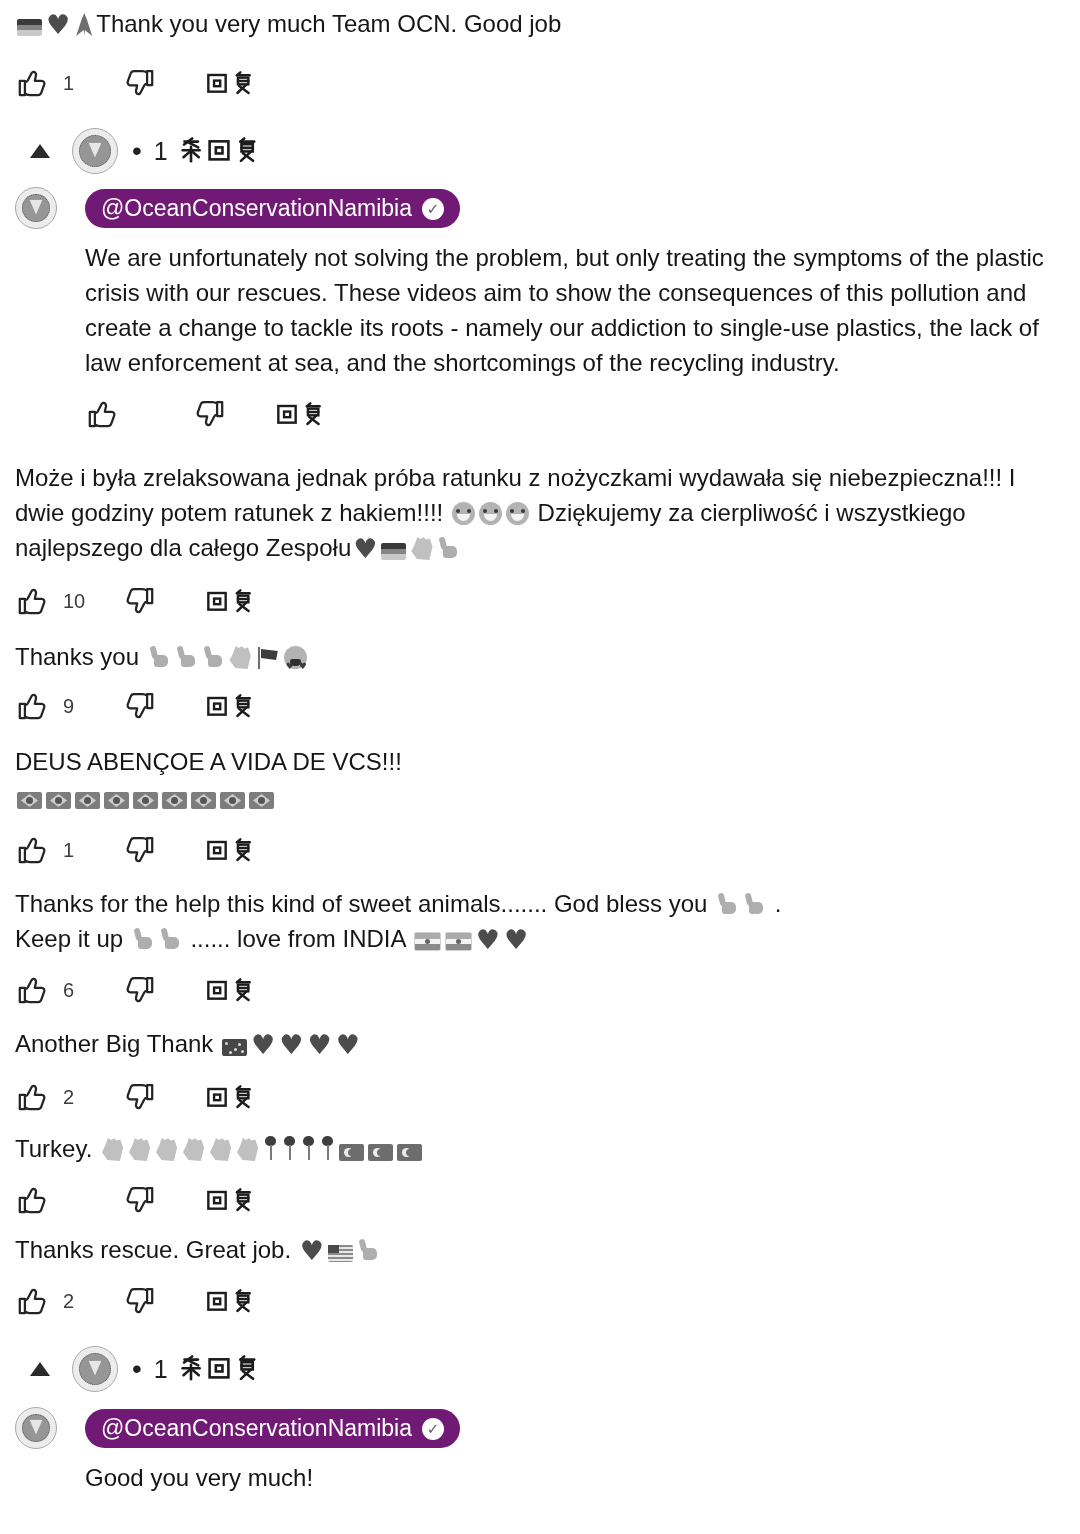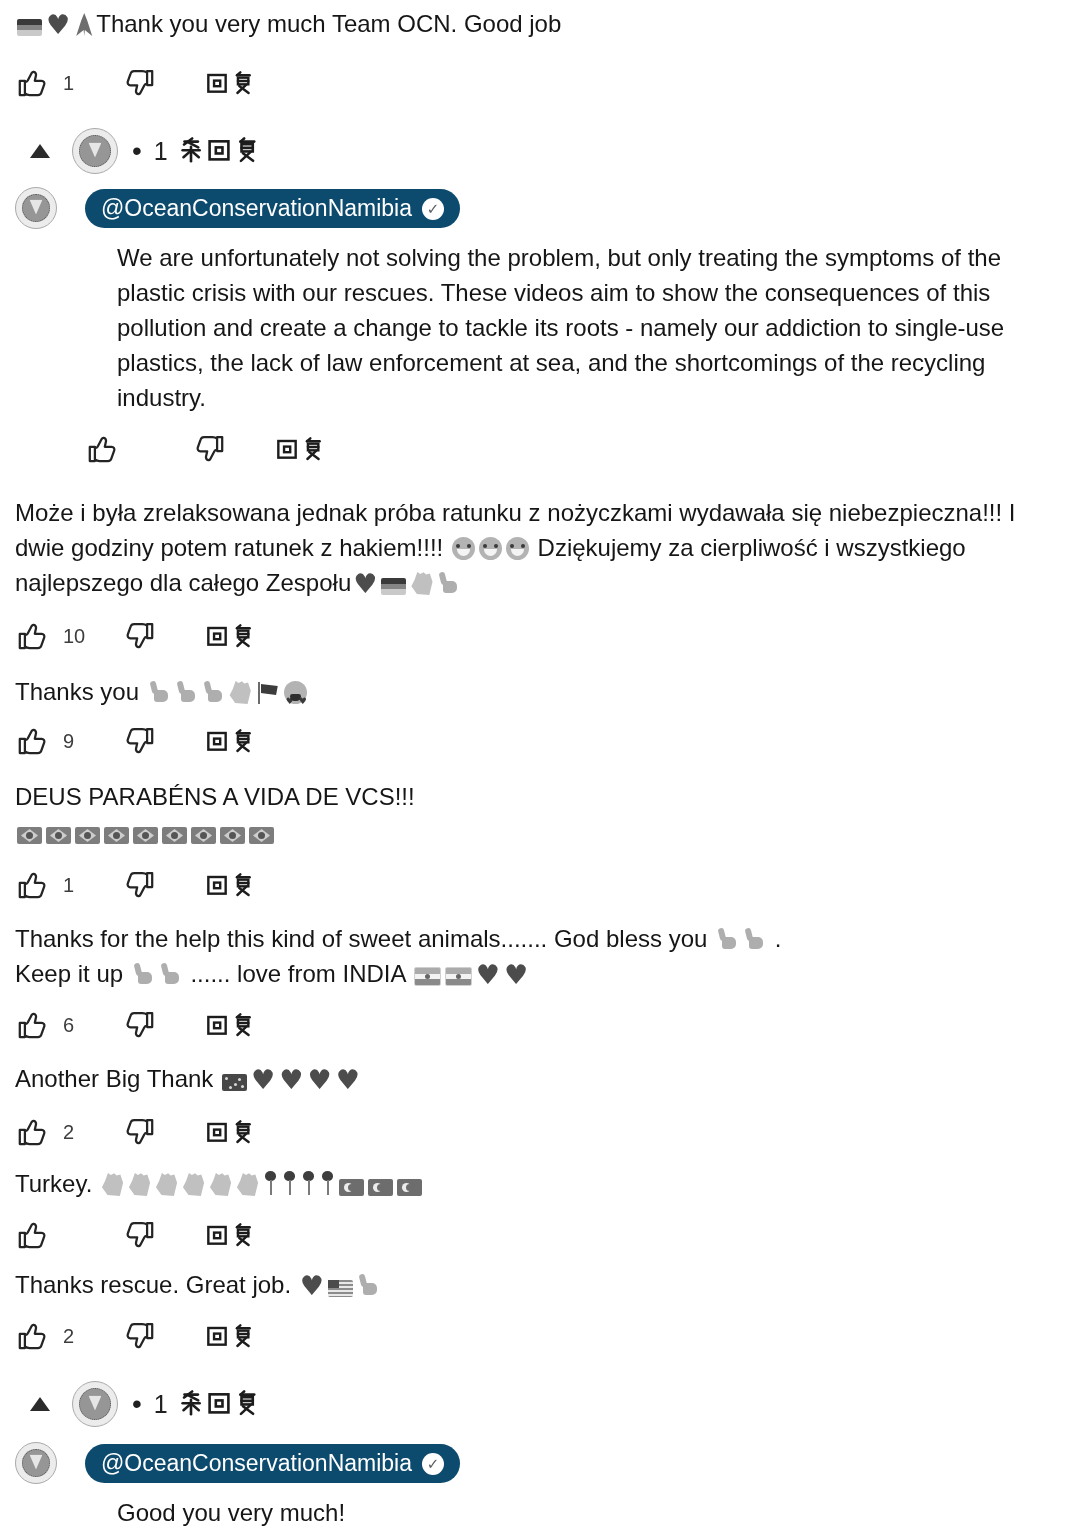--- a/index.html
+++ b/index.html
@@ -41,26 +41,26 @@
   .avatar::before{content:"";position:absolute;inset:6px;border-radius:50%;
           background:#969696;border:1px dotted #555;box-sizing:border-box;}
   .avatar::after{content:"";position:absolute;left:50%;top:50%;width:13px;height:15px;
           transform:translate(-50%,-56%);background:#e6e6e6;
           clip-path:polygon(0 0,100% 0,50% 100%);}
   .avatar.sm{width:42px;height:42px;}
 
   
   .reply{display:flex;padding-left:15px;}
   .reply-body{margin-left:28px;flex:1;}
-  .pill{display:inline-flex;align-items:center;background:#0c4a6e;color:#fff;
+  .pill{display:inline-flex;align-items:center;background:#701a75;color:#fff;
         border-radius:26px;padding:6px 16px;font-size:23px;cursor:pointer;}
   .pill .check{width:22px;height:22px;border-radius:50%;background:#fff;color:#5a5e61;
         font-size:15px;font-weight:bold;display:flex;align-items:center;justify-content:center;
         margin-left:10px;}
-  .reply-text{font-size:24px;line-height:35px;color:#161616;max-width:995px;margin-left:32px;}
+  .reply-text{font-size:24px;line-height:35px;color:#161616;max-width:995px;}
 
   
   .em{display:inline-block;vertical-align:-4px;margin:0 2px;position:relative;}
   .em-heart::before{content:"\2665";font-size:27px;line-height:22px;color:#4c4c4c;
         font-family:"DejaVu Sans",sans-serif;}
   .em-heart{vertical-align:-2px;}
   .em-flag-germany{width:25px;height:17px;border-radius:2px;
         background:linear-gradient(180deg,#3a3a3a 33%,#858585 33% 66%,#c9c9c9 66%);}
   .em-praying-hands{width:20px;height:23px;background:#6e6e6e;
         clip-path:polygon(50% 0%,65% 33%,90% 100%,53% 74%,50% 100%,47% 74%,10% 100%,35% 33%);}
@@ -261,21 +261,21 @@
             <rect x="5.2" y="5" width="7.8" height="5" fill="none" stroke="#1c1c1c" stroke-width="1.8"></rect>
             <line x1="7" y1="1" x2="4.5" y2="3.2" stroke="#1c1c1c" stroke-width="1.8" stroke-linecap="round"></line>
             <line x1="4.5" y1="3.2" x2="14" y2="3.2" stroke="#1c1c1c" stroke-width="1.8" stroke-linecap="round"></line>
             <line x1="5.2" y1="7.5" x2="13" y2="7.5" stroke="#1c1c1c" stroke-width="1.8" stroke-linecap="round"></line>
             <line x1="11.5" y1="10.3" x2="4.8" y2="16.5" stroke="#1c1c1c" stroke-width="1.8" stroke-linecap="round"></line>
             <line x1="6.2" y1="11.2" x2="13.2" y2="16.5" stroke="#1c1c1c" stroke-width="1.8" stroke-linecap="round"></line>
           </svg></span>
       </button>
     </div>
     <div class="comment" style="margin-bottom: 16px;">
-      <div class="line"><span class="txt">DEUS PARABÉNS A VIDA DE VCS!!!</span></div>
+      <div class="line"><span class="txt">DEUS ABENÇOE A VIDA DE VCS!!!</span></div>
       <div class="line"><span class="em em-flag-brazil"></span><span class="em em-flag-brazil"></span><span class="em em-flag-brazil"></span><span class="em em-flag-brazil"></span><span class="em em-flag-brazil"></span><span class="em em-flag-brazil"></span><span class="em em-flag-brazil"></span><span class="em em-flag-brazil"></span><span class="em em-flag-brazil"></span></div>
     </div>
     <div class="actions" style="margin-bottom: 16px;">
       <button class="act-btn">
         <svg width="36" height="36" viewBox="0 0 24 24">
           <path d="M3.2 10.6 h3.4 v9.4 h-3.4 Z M6.6 18.9 c.9 .7 2 1.1 3.1 1.1 h5.6 c1.1 0 2-.7 2.3-1.7 l1.9-5.4 c.4-1.2-.5-2.4-1.7-2.4 h-4.6 l.8-3.6 c.2-1.1-.4-2.1-1.5-2.3 -.5-.1-1 .1-1.3 .6 l-2.7 5.2 c-.3 .6-1 1-1.7 1" fill="none" stroke="#242424" stroke-width="1.5" stroke-linejoin="round"></path>
         </svg>
       </button>
       <span class="like-count">1</span>
       <button class="act-btn dislike">

